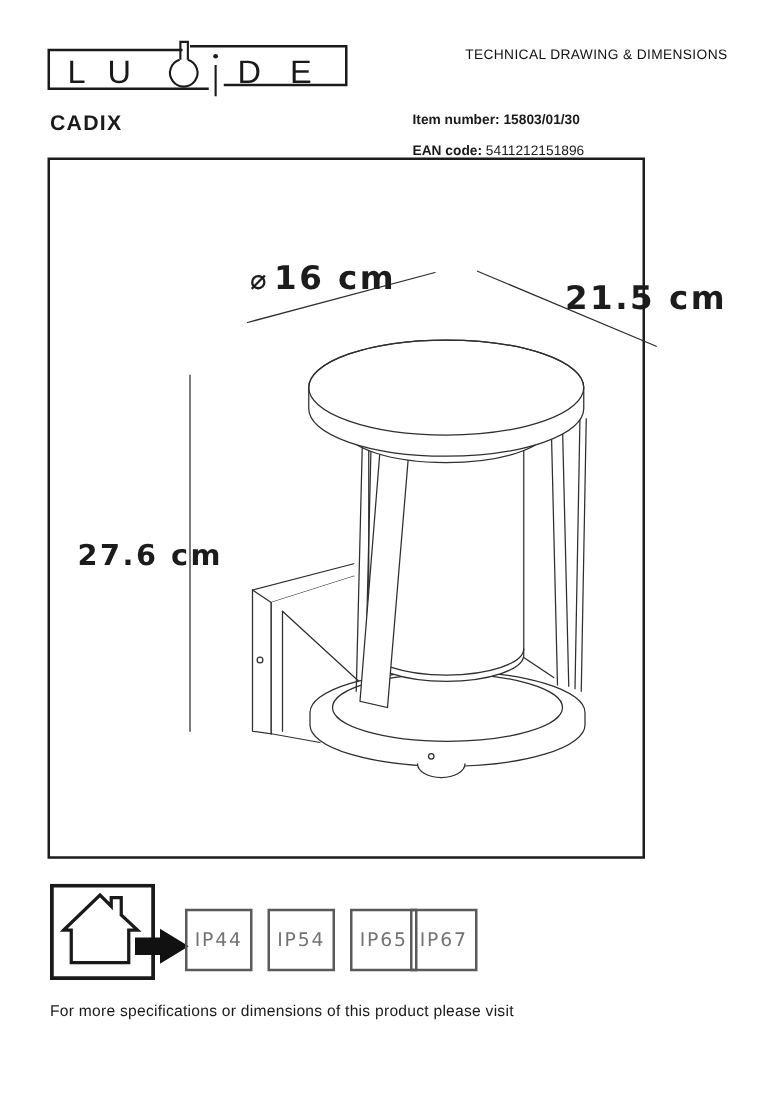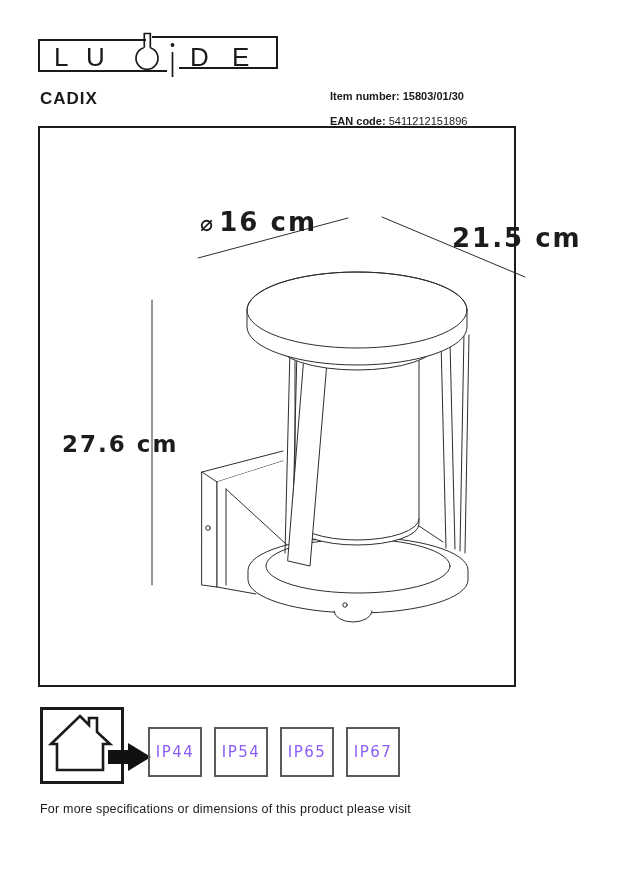--- a/index.html
+++ b/index.html
@@ -20,23 +20,23 @@
 
   
   #frame{left:38px;top:126px;width:478px;height:561px;border:2px solid #1c1c1c;box-sizing:border-box;}
   #frame svg{position:absolute;left:-2px;top:-2px;}
 
   
   #house-box{left:40px;top:707px;}
   .ip-box{
     top:727px;width:54px;height:50px;border:2px solid #5a5a5a;box-sizing:border-box;
     display:flex;align-items:center;justify-content:center;
-    font-family:"DejaVu Sans",sans-serif;font-size:15px;letter-spacing:1.5px;color:#8b5cf6;
+    font-family:"DejaVu Sans",sans-serif;font-size:15px;letter-spacing:1.5px;color:#737373;
   }
-  #ip44{left:148px;} #ip54{left:214px;} #ip65{left:280px;} #ip67{left:346px;}
+  #ip44{left:148px;} #ip54{left:214px;} #ip65{left:280px;} #ip67{left:328px;}
   #ip-note{left:428px;top:719px;font-size:10px;line-height:13px;color:#1a1a1a;width:130px;}
   #footer-note{left:40px;top:802px;font-size:12.5px;font-weight:normal;letter-spacing:.2px;}
   #website{left:40px;top:819px;font-size:19px;font-weight:bold;letter-spacing:.5px;}
 </style>
 </head>
 <body>
 
 <div id="page">
 
   <svg class="abs" style="left:0;top:0;" width="320" height="90" viewBox="0 0 320 90">
@@ -52,20 +52,21 @@
       <circle cx="172.5" cy="45" r="1.9" fill="#1a1a1a" stroke="none"></circle>
     </g>
     <g fill="#1a1a1a" font-family="Liberation Sans,sans-serif" font-size="26">
       <text x="54" y="66">L</text>
       <text x="86" y="66">U</text>
       <text x="190" y="66">D</text>
       <text x="232" y="66">E</text>
     </g>
   </svg>
 
+  <div id="doc-title" class="abs">TECHNICAL DRAWING &amp; DIMENSIONS</div>
   <div id="product-name" class="abs">CADIX</div>
 
   <div id="item-line" class="abs">
     <b>Item number:</b>
     <span class="val">15803/01/30</span>
   </div>
   <div id="ean-line" class="abs">
     <b>EAN code:</b>
     <span class="val">5411212151896</span>
   </div>

